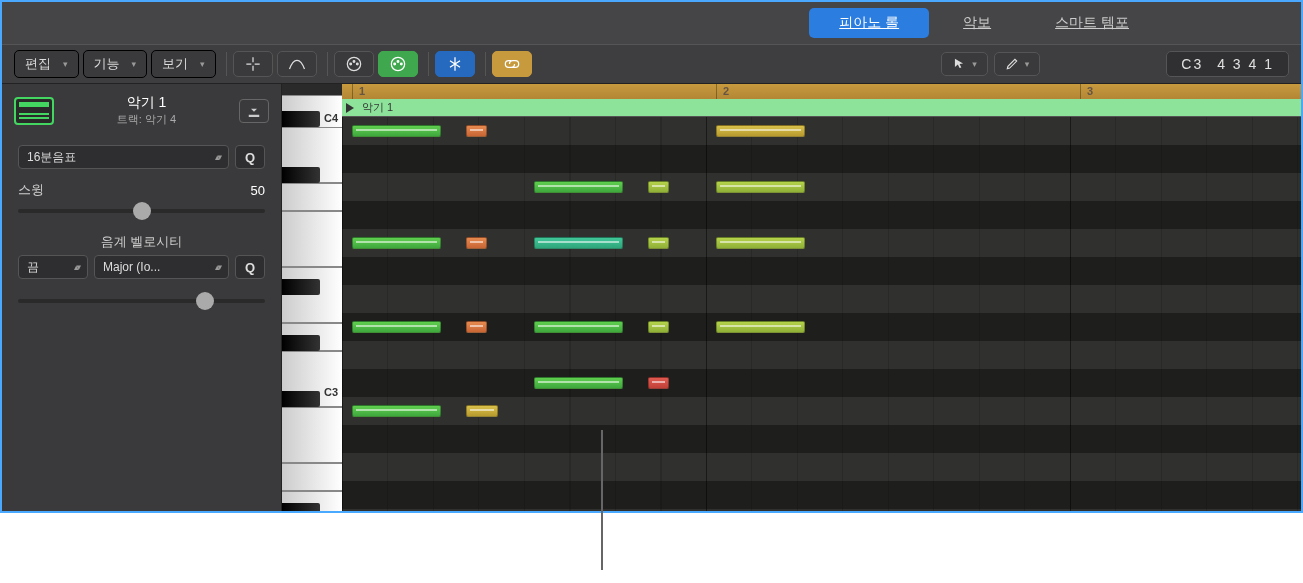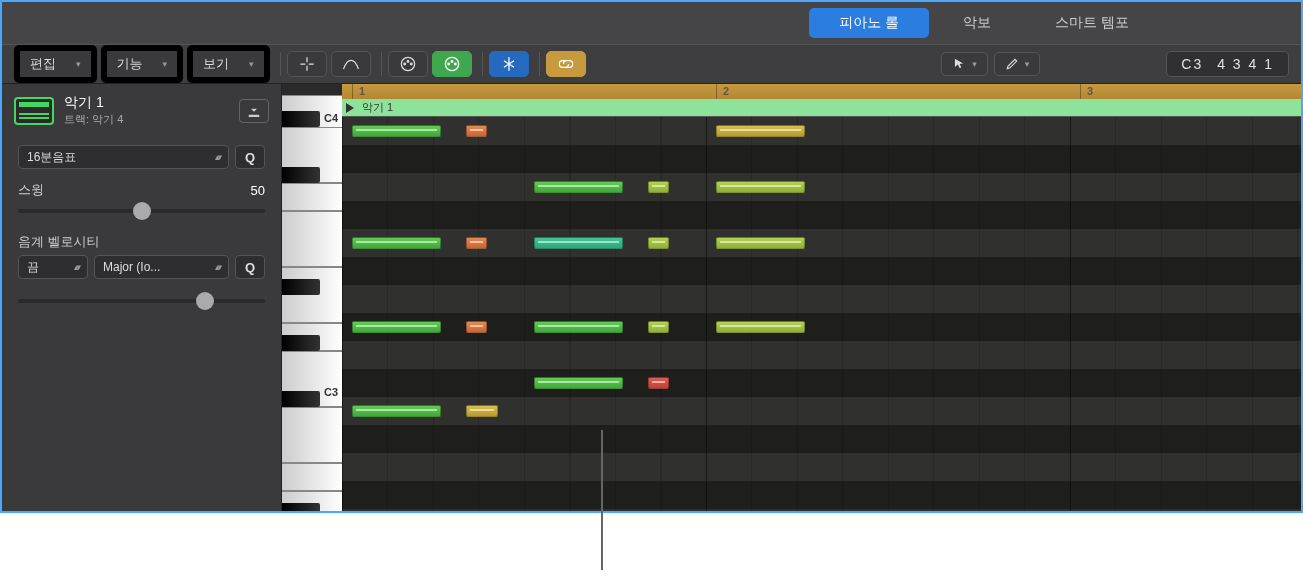--- a/index.html
+++ b/index.html
@@ -1,40 +1,40 @@
 <!DOCTYPE html>
 <html><head>
   <meta charset="utf-8">
   <style>
     * { margin: 0; padding: 0; box-sizing: border-box; font-family: -apple-system, "Helvetica Neue", Arial, sans-serif; }
     body { background: white; }
     .app { width: 1303px; height: 513px; background: #2a2a2a; border: 2px solid #4aa8ff; position: relative; overflow: hidden; }
     
     
     .top-tabs { height: 42px; background: #454547; display: flex; align-items: center; justify-content: flex-end; padding-right: 140px; }
-    .tab { padding: 6px 30px; margin: 0 2px; color: #ccc; font-size: 14px; border-radius: 5px; cursor: pointer; }
+    .tab { padding: 6px 30px; margin: 0 2px; color: #ccc; font-size: 14px; border-radius: 5px; cursor: pointer; text-decoration: underline; }
     .tab.active { background: #2b7de0; color: #fff; }
     
     
     .toolbar { height: 40px; background: #3e3e40; border-top: 1px solid #555; border-bottom: 1px solid #222; display: flex; align-items: center; padding: 0 12px; }
-    .menubtn { display: flex; align-items: center; gap: 20px; padding: 4px 10px; margin-right: 4px; color: #ddd; font-size: 13px; background: #3a3a3c; border: 6px solid #000000; border-radius: 5px; cursor: pointer; }
+    .menubtn { display: flex; align-items: center; gap: 12px; padding: 4px 10px; margin-right: 4px; color: #ddd; font-size: 13px; background: #3a3a3c; border: 1px solid #000000; border-radius: 5px; cursor: pointer; }
     .menubtn .chev { font-size: 9px; color: #999; }
     .tbdiv { width: 1px; height: 24px; background: #555; margin: 0 6px; }
     .iconbtn { width: 40px; height: 26px; display: flex; align-items: center; justify-content: center; margin-right: 4px; color: #ddd; border: 1px solid #555; border-radius: 5px; cursor: pointer; background: #3a3a3c; }
     .iconbtn svg { width: 20px; height: 20px; fill: none; stroke: currentColor; stroke-width: 1.5; }
     .iconbtn.green { background: #3fa84f; color: #fff; border-color: #3fa84f; }
     .iconbtn.blue  { background: #266abf; color: #fff; border-color: #266abf; }
     .iconbtn.gold  { background: #c79a3e; color: #fff; border-color: #c79a3e; }
     .tb-spacer { flex: 1; }
     .tool-sel { display: flex; align-items: center; gap: 6px; padding: 4px 10px; color: #ddd; background: #3a3a3c; border: 1px solid #555; border-radius: 5px; margin-right: 6px; }
     .tool-sel .chev { font-size: 9px; color: #999; }
     .pos-disp { display: flex; align-items: center; gap: 14px; padding: 4px 14px; background: #303032; border: 1px solid #555; border-radius: 5px; color: #e0e0e0; font-size: 14px; letter-spacing: 2px; }
     
     
-    .body { display: flex; height: 431px; }
+    .body { display: flex; height: 431px; text-align: center; }
     
     
     .inspector { width: 280px; background: #3a3a3c; border-right: 1px solid #222; overflow: hidden; }
     .trk-head { display: flex; align-items: center; padding: 10px 12px; gap: 10px; }
     .trk-icon { width: 40px; height: 28px; background: #2a2a2a; border: 2px solid #43d761; border-radius: 4px; position: relative; }
     .trk-icon::before { content: ""; position: absolute; left: 3px; right: 3px; top: 3px; height: 5px; background: #43d761; }
     .trk-icon::after { content: ""; position: absolute; left: 3px; right: 3px; bottom: 4px; height: 2px; background: #43d761; box-shadow: 0 -4px 0 #43d761; }
     .trk-txt { flex: 1; color: #fff; font-size: 14px; }
     .trk-txt .sub { color: #aaa; font-size: 11px; }
     .inbox { width: 30px; height: 24px; border: 1px solid #666; border-radius: 4px; display: flex; align-items: center; justify-content: center; color: #ccc; }

